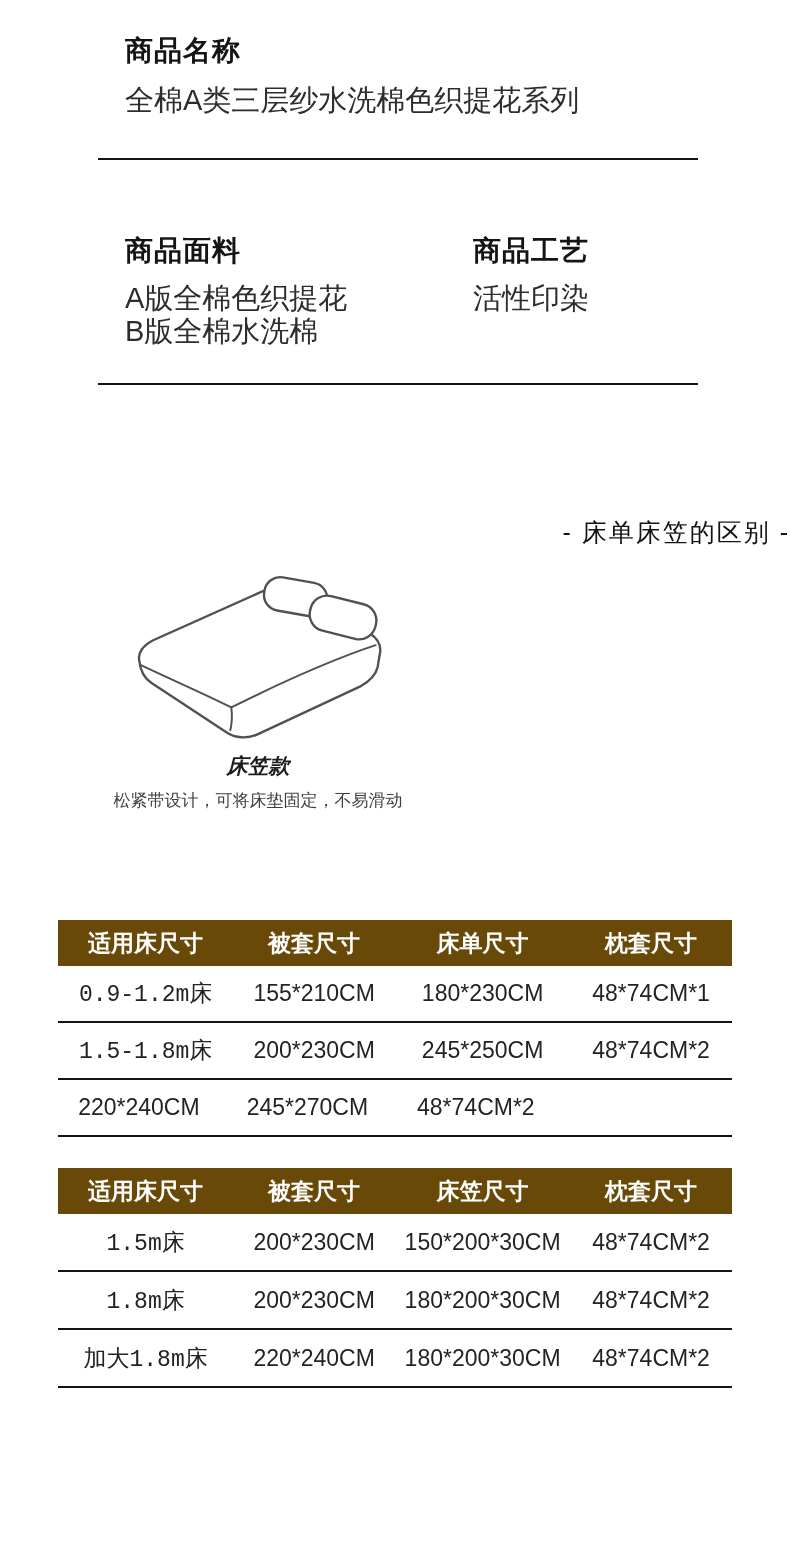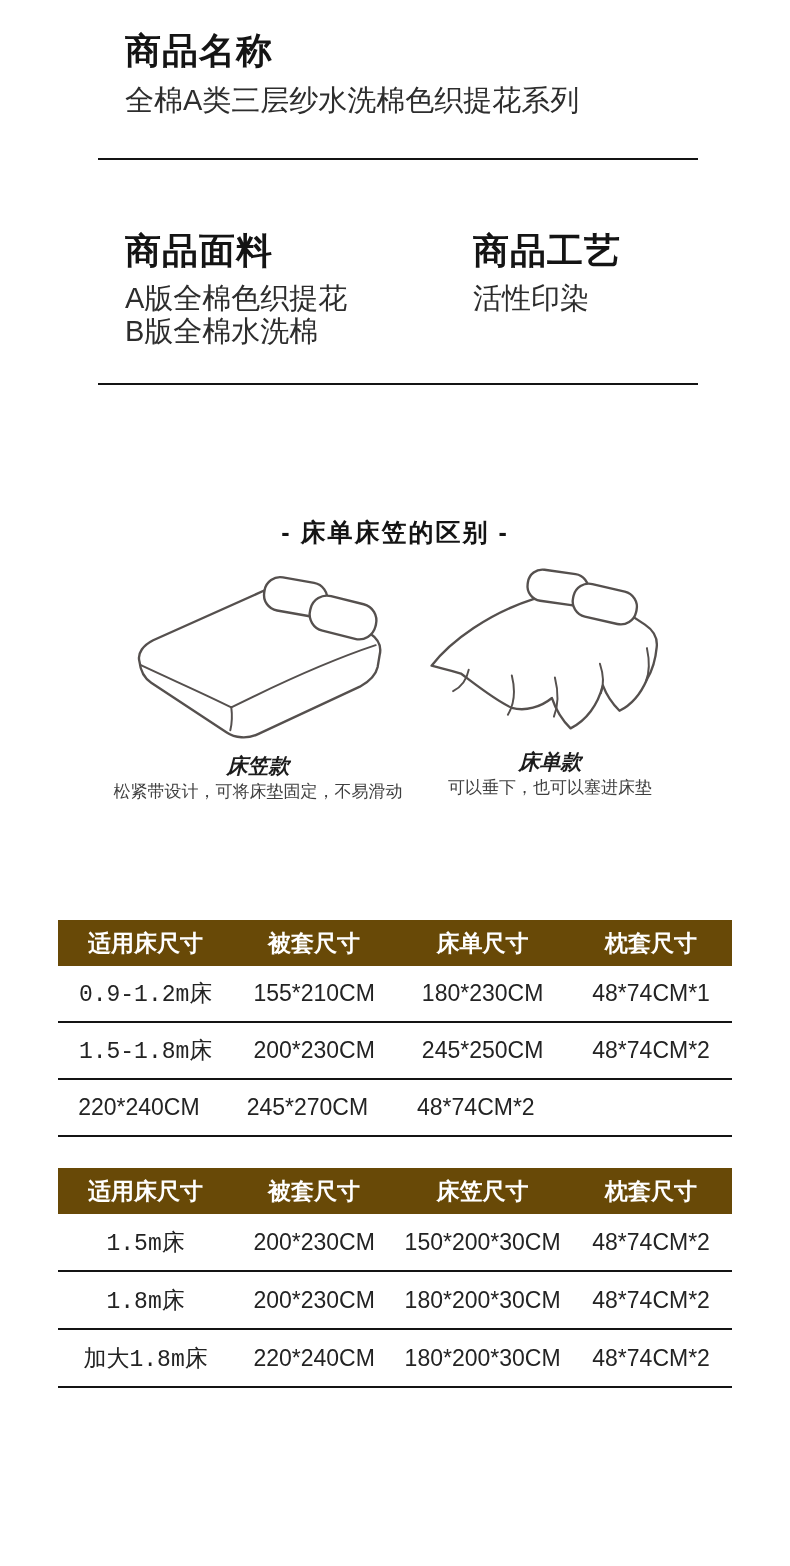--- a/index.html
+++ b/index.html
@@ -7,43 +7,43 @@
     --header-text:#ffffff;
     --divider:#141414;
     --title-text:#141414;
     --body-text:#2d2d2d;
     --sketch-stroke:#55504e;
   }
   html,body{margin:0;padding:0;background:#fff;}
   .page{position:relative;width:790px;height:1566px;background:#ffffff;
         font-family:"Liberation Sans","DejaVu Sans",sans-serif;overflow:hidden;}
 
-  .sec-title{font-size:36px;font-weight:700;color:var(--title-text);line-height:30px;letter-spacing:1px;}
+  .sec-title{font-size:28px;font-weight:700;color:var(--title-text);line-height:30px;letter-spacing:1px;}
   .sec-text{font-size:29px;color:var(--body-text);line-height:33px;}
 
   #product-name-section{position:absolute;left:125px;top:36px;}
   #product-name-section .sec-text{margin-top:18px;}
 
   .divider{position:absolute;left:98px;width:600px;height:2px;background:var(--divider);}
   #divider-1{top:158px;}
   #divider-2{top:383px;}
 
   #fabric-section{position:absolute;left:125px;top:236px;}
   #craft-section{position:absolute;left:473px;top:236px;}
   #fabric-section .sec-text,#craft-section .sec-text{margin-top:16px;}
 
-  #diagram-title{position:absolute;left:0;right:0;top:516px;text-align:center;
-                 font-size:25px;font-weight:700;color:var(--title-text);letter-spacing:2px;}
+  #diagram-title{position:absolute;left:0;right:0;top:516px;text-align:right;
+                 font-size:25px;font-weight:400;color:var(--title-text);letter-spacing:2px;}
 
   .bed-col{position:absolute;text-align:center;}
   #bed-col-fitted{left:103px;top:570px;width:310px;}
   #bed-col-flat{left:400px;top:560px;width:300px;}
   .bed-art{display:block;margin:0 auto;}
   .bed-name{font-size:21px;font-weight:700;color:#1c1c1c;margin-top:4px;line-height:24px;font-style:italic;}
-  .bed-desc{font-size:17px;color:#3f3f3f;margin-top:4px;line-height:20px;}
+  .bed-desc{font-size:17px;color:#3f3f3f;margin-top:13px;line-height:20px;}
   #bed-col-fitted .bed-name{margin-top:6px;}
 
   .sketch .outline{fill:#ffffff;stroke:var(--sketch-stroke);stroke-width:2.4;stroke-linejoin:round;stroke-linecap:round;}
   .sketch .fold{fill:none;stroke:var(--sketch-stroke);stroke-width:2;stroke-linecap:round;}
   .sketch .pillow{fill:#ffffff;stroke:var(--sketch-stroke);stroke-width:2.4;}
 
   .size-table{position:absolute;left:58px;width:674px;}
   #size-table-1{top:920px;}
   #size-table-2{top:1168px;}
   .t-head{display:flex;height:46px;background:var(--header-bg);align-items:center;}
@@ -88,39 +88,20 @@
                C129,171 117,170 108,164 L32,114 C24,109 21,101 20,92 Z"></path>
       <path class="fold" d="M21,96 C55,112 85,125 113,139 C155,118 205,94 259,76"></path>
       <path class="fold" d="M113,139 C114,147 114,154 112,162"></path>
       <rect class="pillow" x="146" y="10" width="64" height="34" rx="16" transform="rotate(10 178 27)"></rect>
       <rect class="pillow" x="192" y="30" width="68" height="36" rx="17" transform="rotate(14 226 48)"></rect>
     </svg>
     <div class="bed-name">床笠款</div>
     <div class="bed-desc">松紧带设计，可将床垫固定，不易滑动</div>
   </div>
 
-  <div class="bed-col" id="bed-col-flat">
-    <svg class="bed-art sketch" width="270" height="186" viewBox="0 0 270 190">
-      <path class="outline" d="M14,108 C34,82 74,54 118,40 C146,31 176,31 200,45 L232,66
-               C241,72 245,80 244,89 C243,100 240,112 234,122
-               C228,136 218,148 206,154 C198,146 192,136 189,128
-               C184,148 172,164 156,172 C146,162 140,150 137,141
-               C126,150 110,155 96,151 C80,144 60,128 44,116
-               C33,113 22,110 14,108 Z"></path>
-      <path class="fold" d="M52,112 C50,122 44,130 36,134"></path>
-      <path class="fold" d="M96,118 C100,134 98,148 92,158"></path>
-      <path class="fold" d="M140,120 C144,136 143,150 139,160"></path>
-      <path class="fold" d="M186,106 C190,118 190,128 187,136"></path>
-      <path class="fold" d="M234,90 C237,104 237,114 233,124"></path>
-      <rect class="pillow" x="112" y="12" width="62" height="32" rx="15" transform="rotate(8 143 28)"></rect>
-      <rect class="pillow" x="158" y="28" width="66" height="34" rx="16" transform="rotate(13 191 45)"></rect>
-    </svg>
-    <div class="bed-name">床单款</div>
-    <div class="bed-desc">可以垂下，也可以塞进床垫</div>
-  </div>
 
   <div class="size-table" id="size-table-1">
     <div class="t-head">
       <div class="cell c1">适用床尺寸</div>
       <div class="cell c2">被套尺寸</div>
       <div class="cell c3">床单尺寸</div>
       <div class="cell c4">枕套尺寸</div>
     </div>
     <div class="t-row">
       <div class="cell c1">0.9-1.2m床</div>

